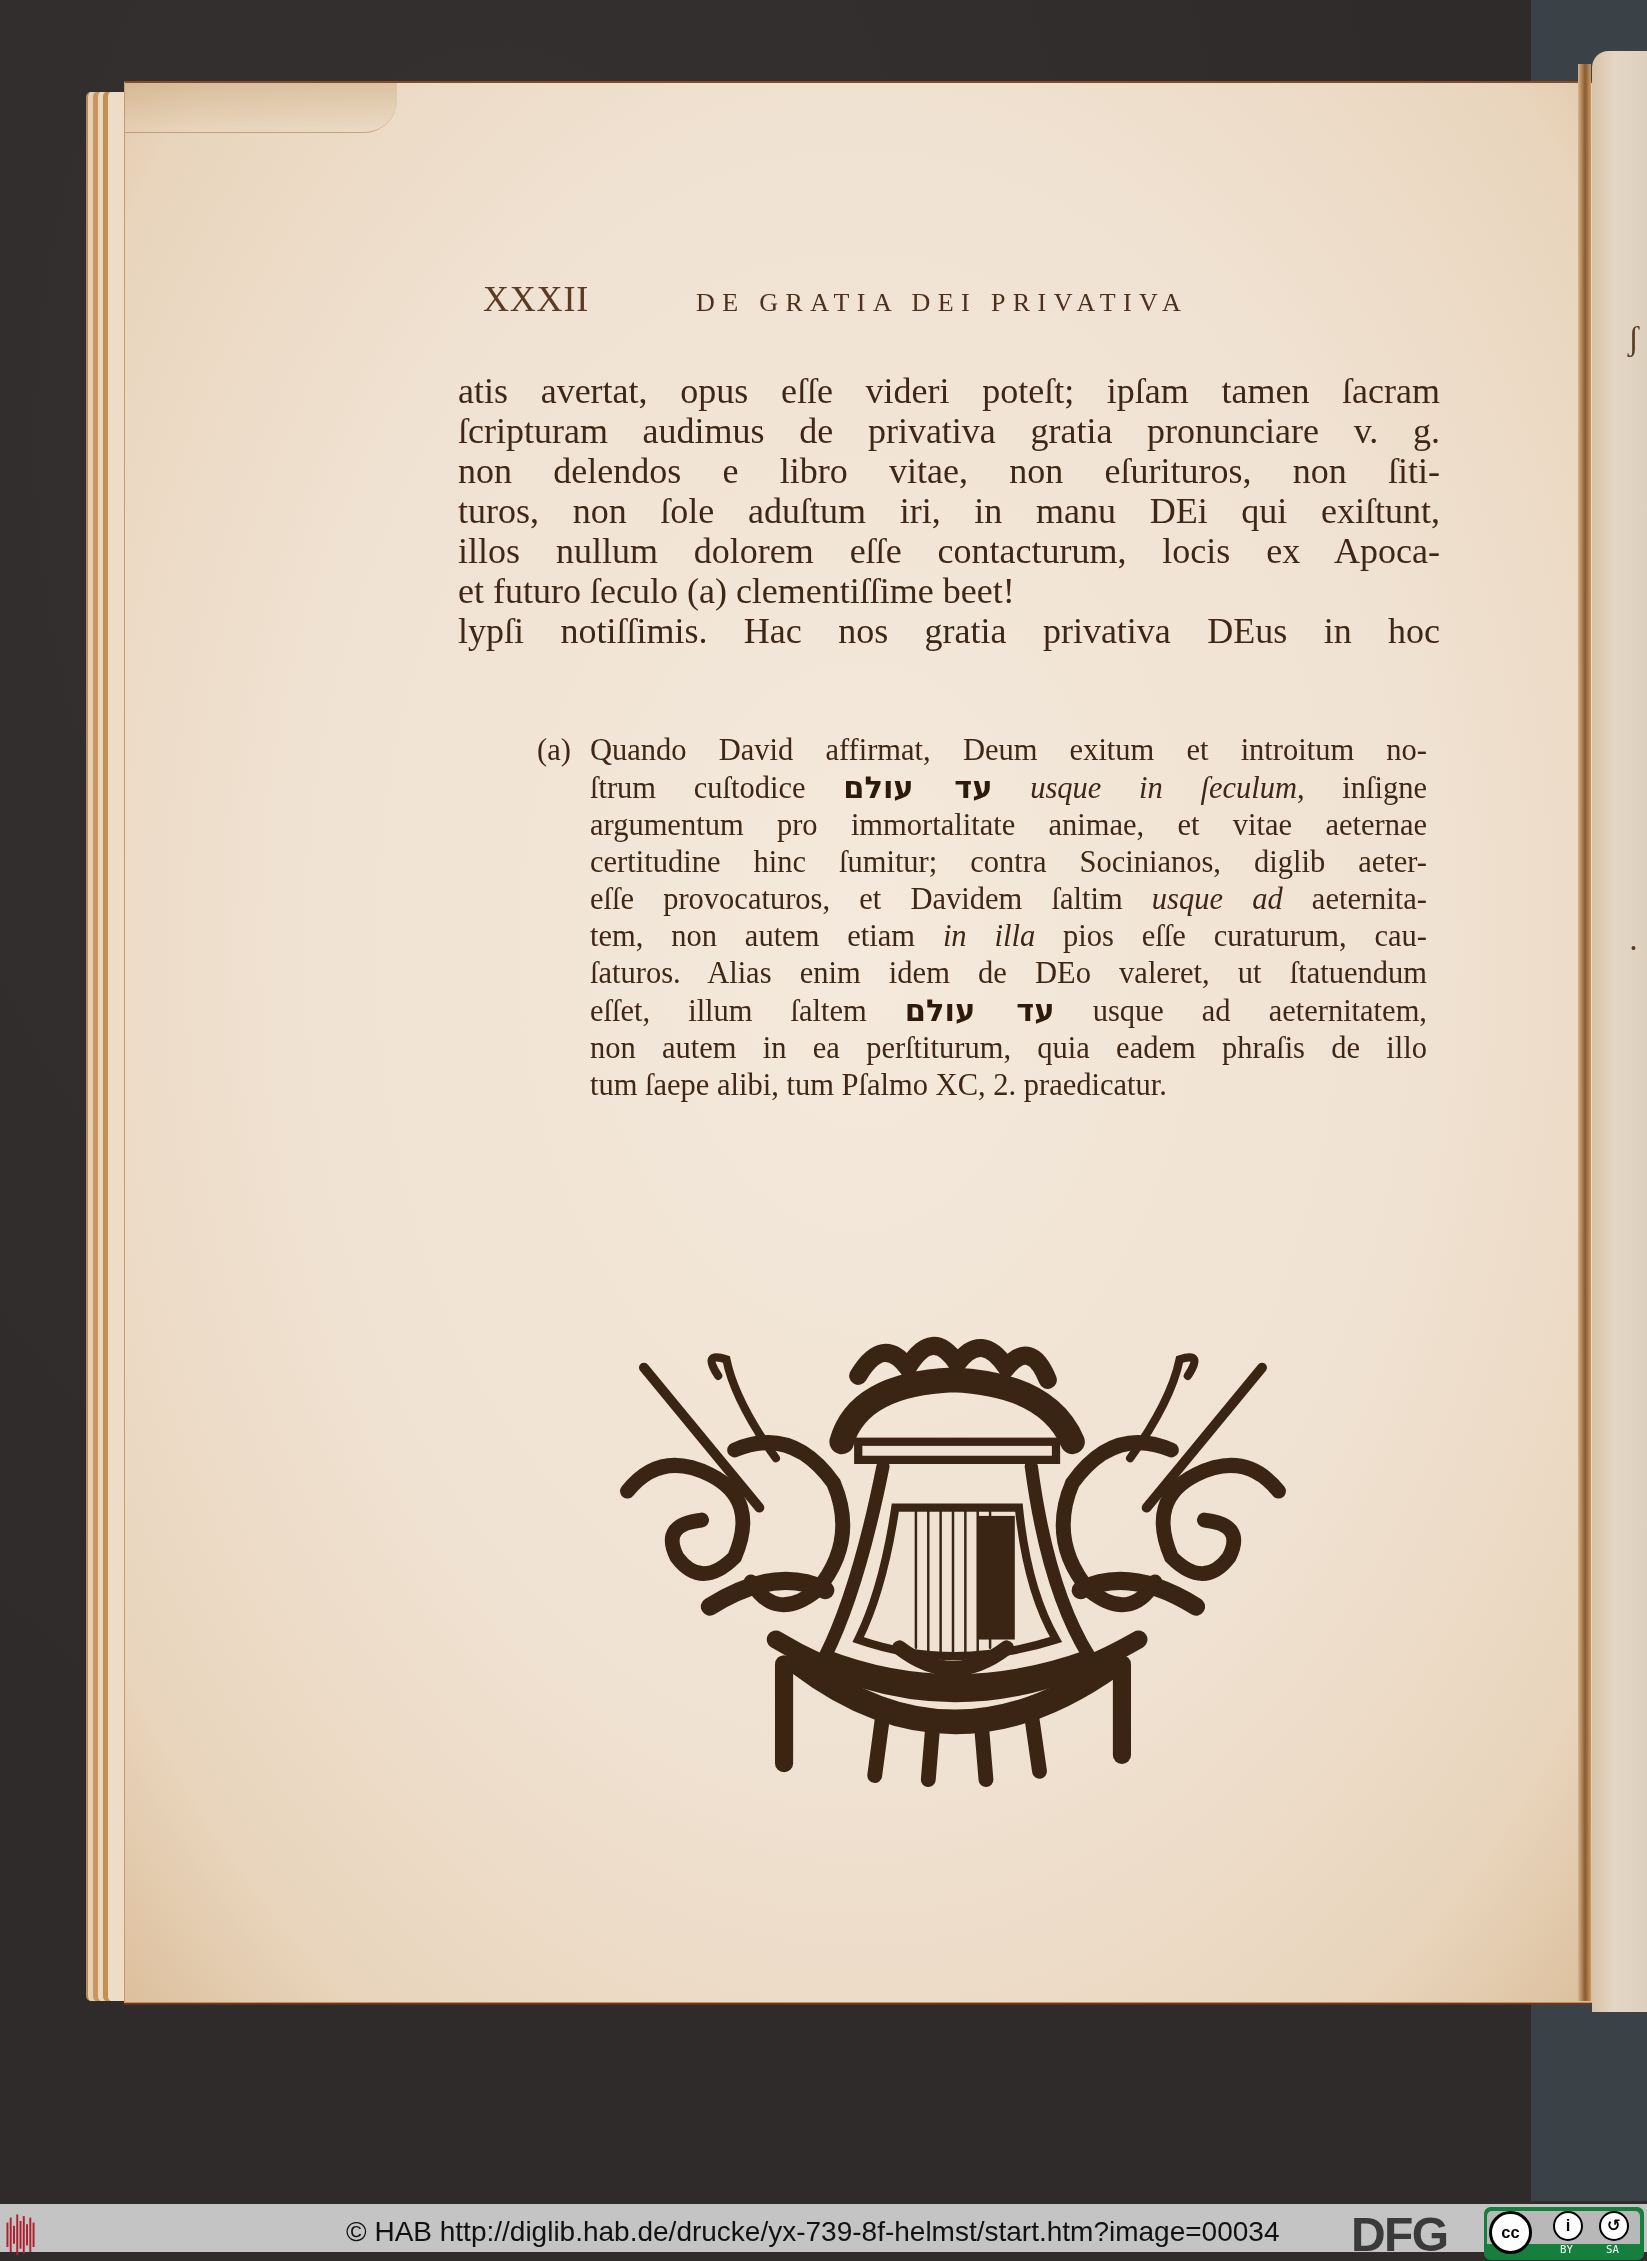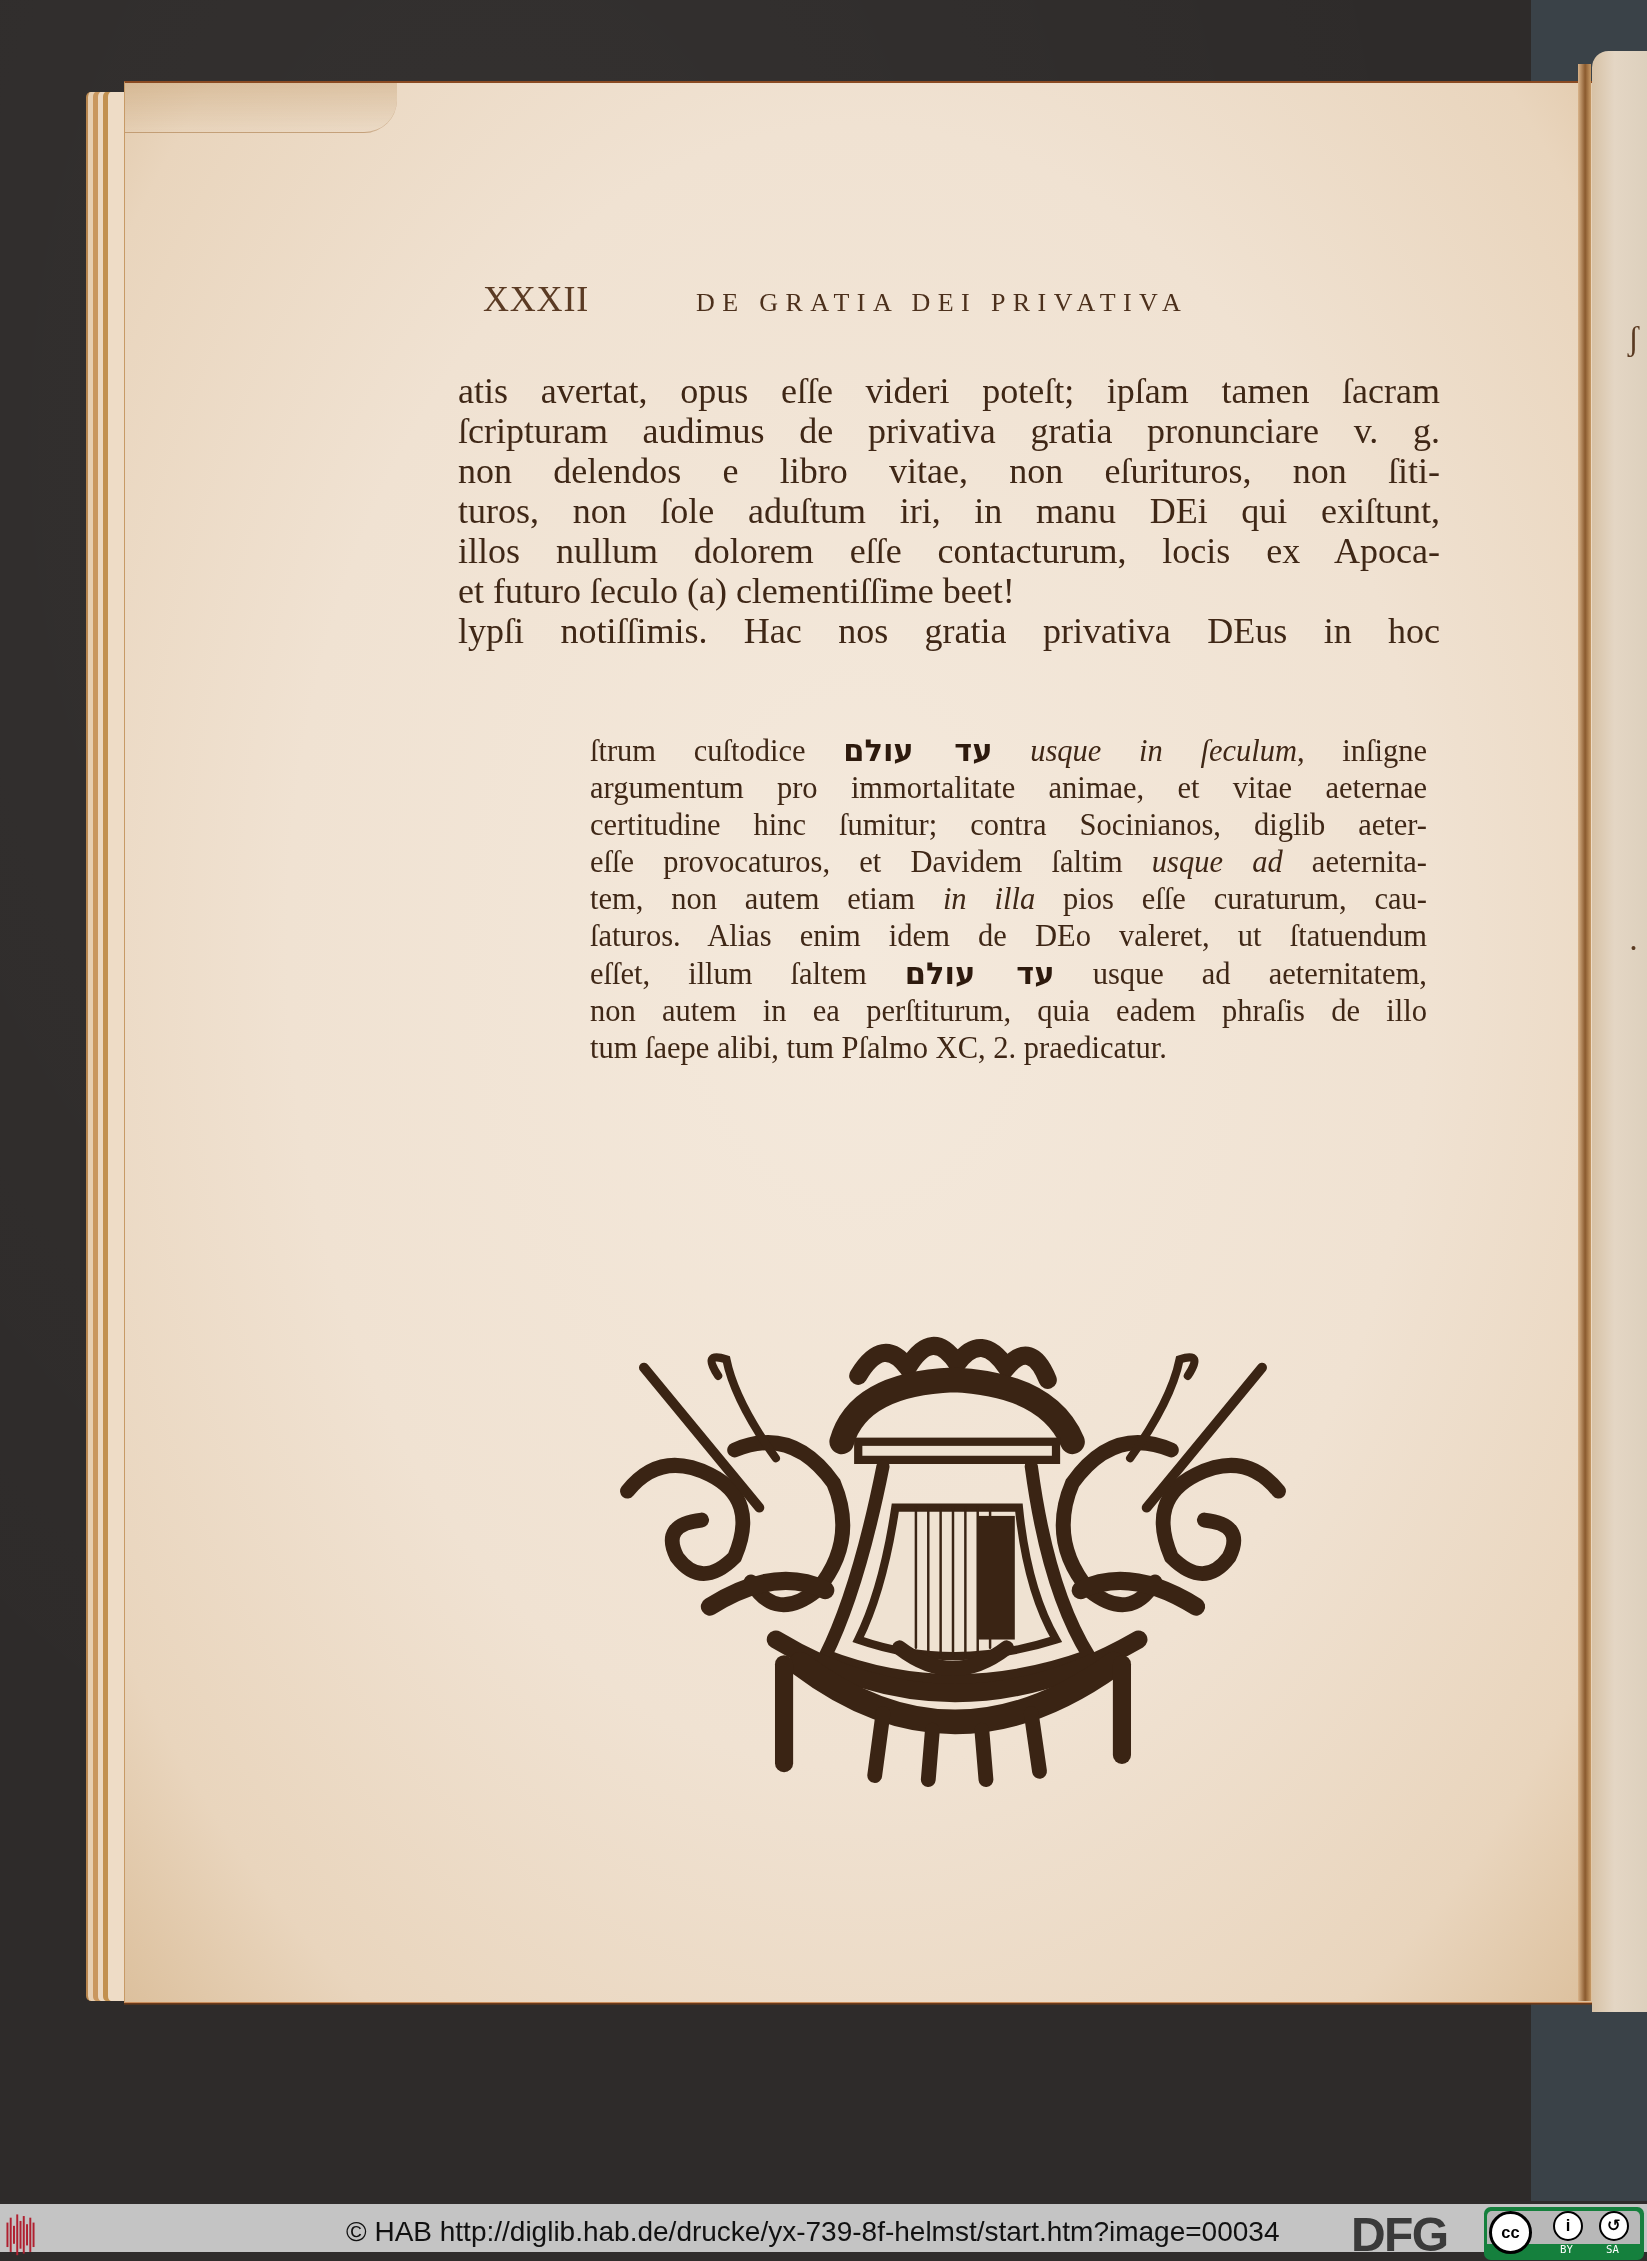--- a/index.html
+++ b/index.html
@@ -145,20 +145,21 @@
   <span class="line">atis avertat, opus eſſe videri poteſt; ipſam tamen ſacram</span>
   <span class="line">ſcripturam audimus de privativa gratia pronunciare v. g.</span>
   <span class="line">non delendos e libro vitae, non eſurituros, non ſiti-</span>
   <span class="line">turos, non ſole aduſtum iri, in manu DEi qui exiſtunt,</span>
   <span class="line">illos nullum dolorem eſſe contacturum, locis ex Apoca-</span>
   <span class="line last">et futuro ſeculo (a) clementiſſime beet!</span>
   <span class="line">lypſi notiſſimis.  Hac nos gratia privativa DEus in hoc</span>
 </div>
 
 <div class="footnote" id="footnote">
+    <span class="line"><span class="fn-mark">(a)</span><span>Quando David affirmat, Deum exitum et introitum no-</span></span>
     <span class="line indent"><span>ſtrum cuſtodice </span><span class="hebrew">עד עולם</span><span> </span><span class="it">usque in ſeculum</span><span>, inſigne</span></span>
     <span class="line indent"><span>argumentum pro immortalitate animae, et vitae aeternae</span></span>
     <span class="line indent"><span>certitudine hinc ſumitur; contra Socinianos, diglib aeter-</span></span>
     <span class="line indent"><span>eſſe provocaturos, et Davidem ſaltim </span><span class="it">usque ad</span><span> aeternita-</span></span>
     <span class="line indent"><span>tem, non autem etiam </span><span class="it">in illa</span><span> pios eſſe curaturum, cau-</span></span>
     <span class="line indent"><span>ſaturos. Alias enim idem de DEo valeret, ut ſtatuendum</span></span>
     <span class="line indent"><span>eſſet, illum ſaltem </span><span class="hebrew">עד עולם</span><span> usque ad aeternitatem,</span></span>
     <span class="line indent"><span>non autem in ea perſtiturum, quia eadem phraſis de illo</span></span>
     <span class="line last indent"><span>tum ſaepe alibi, tum Pſalmo XC, 2. praedicatur.</span></span>
   </div>

